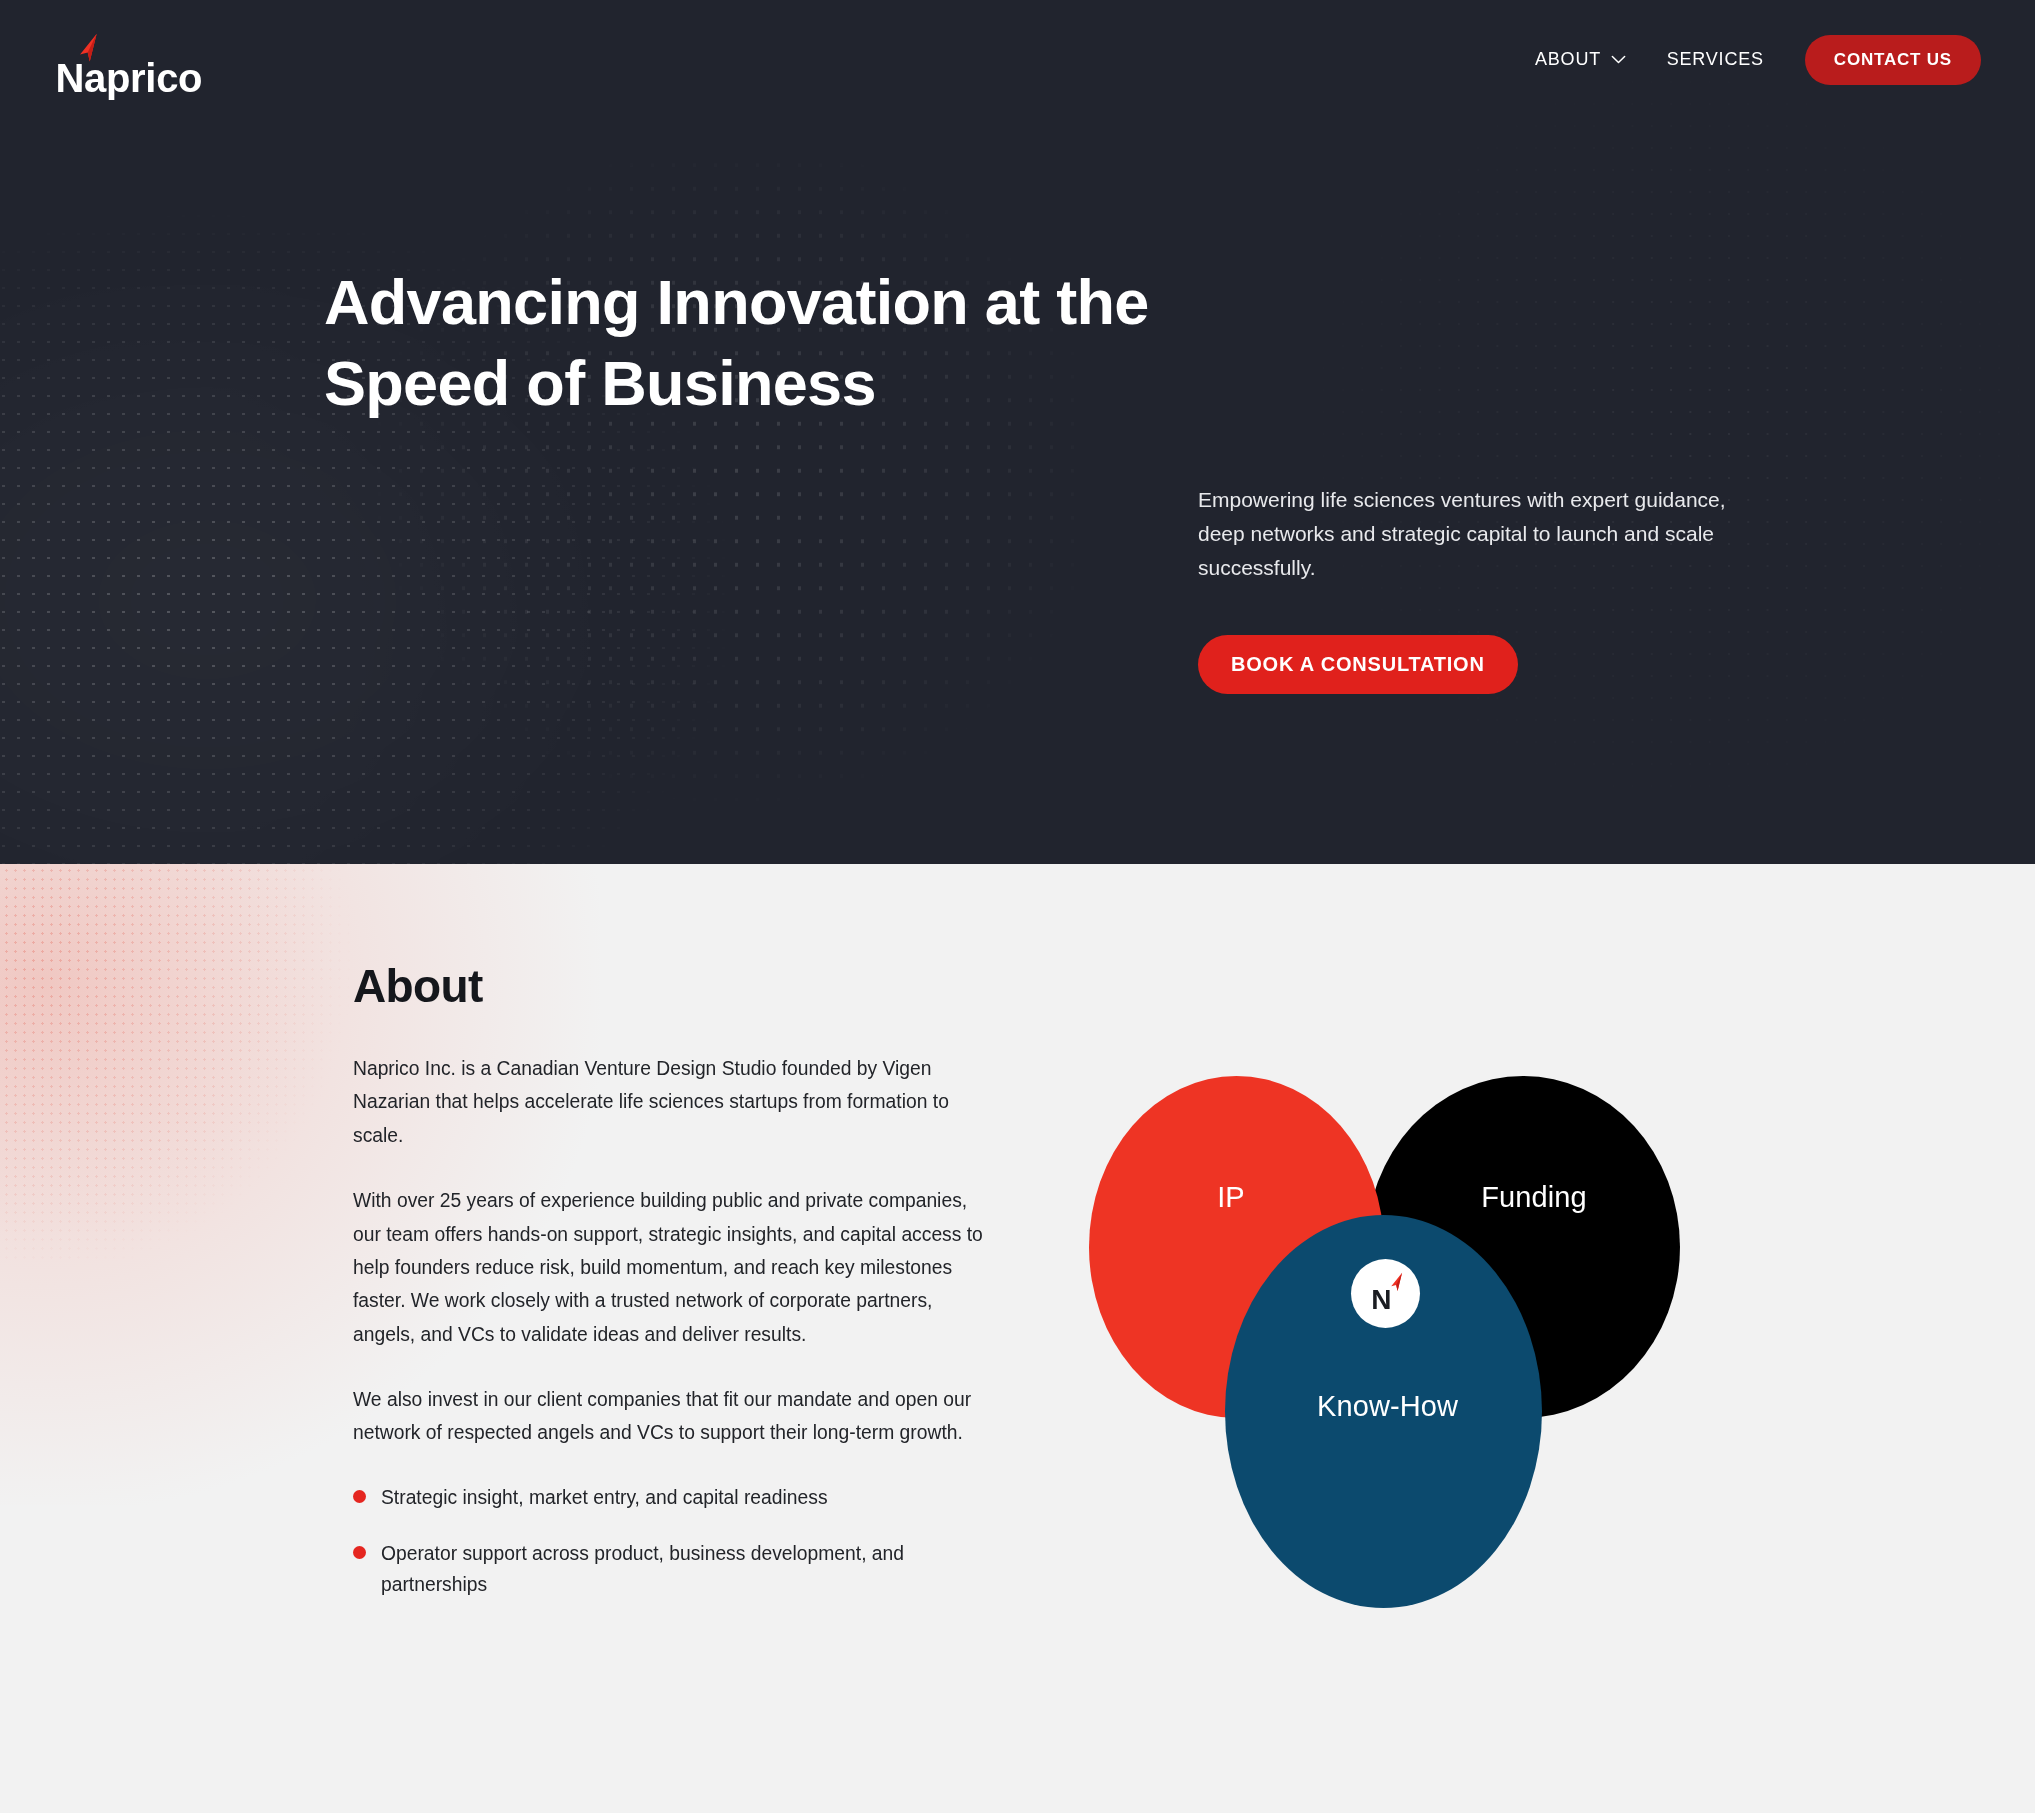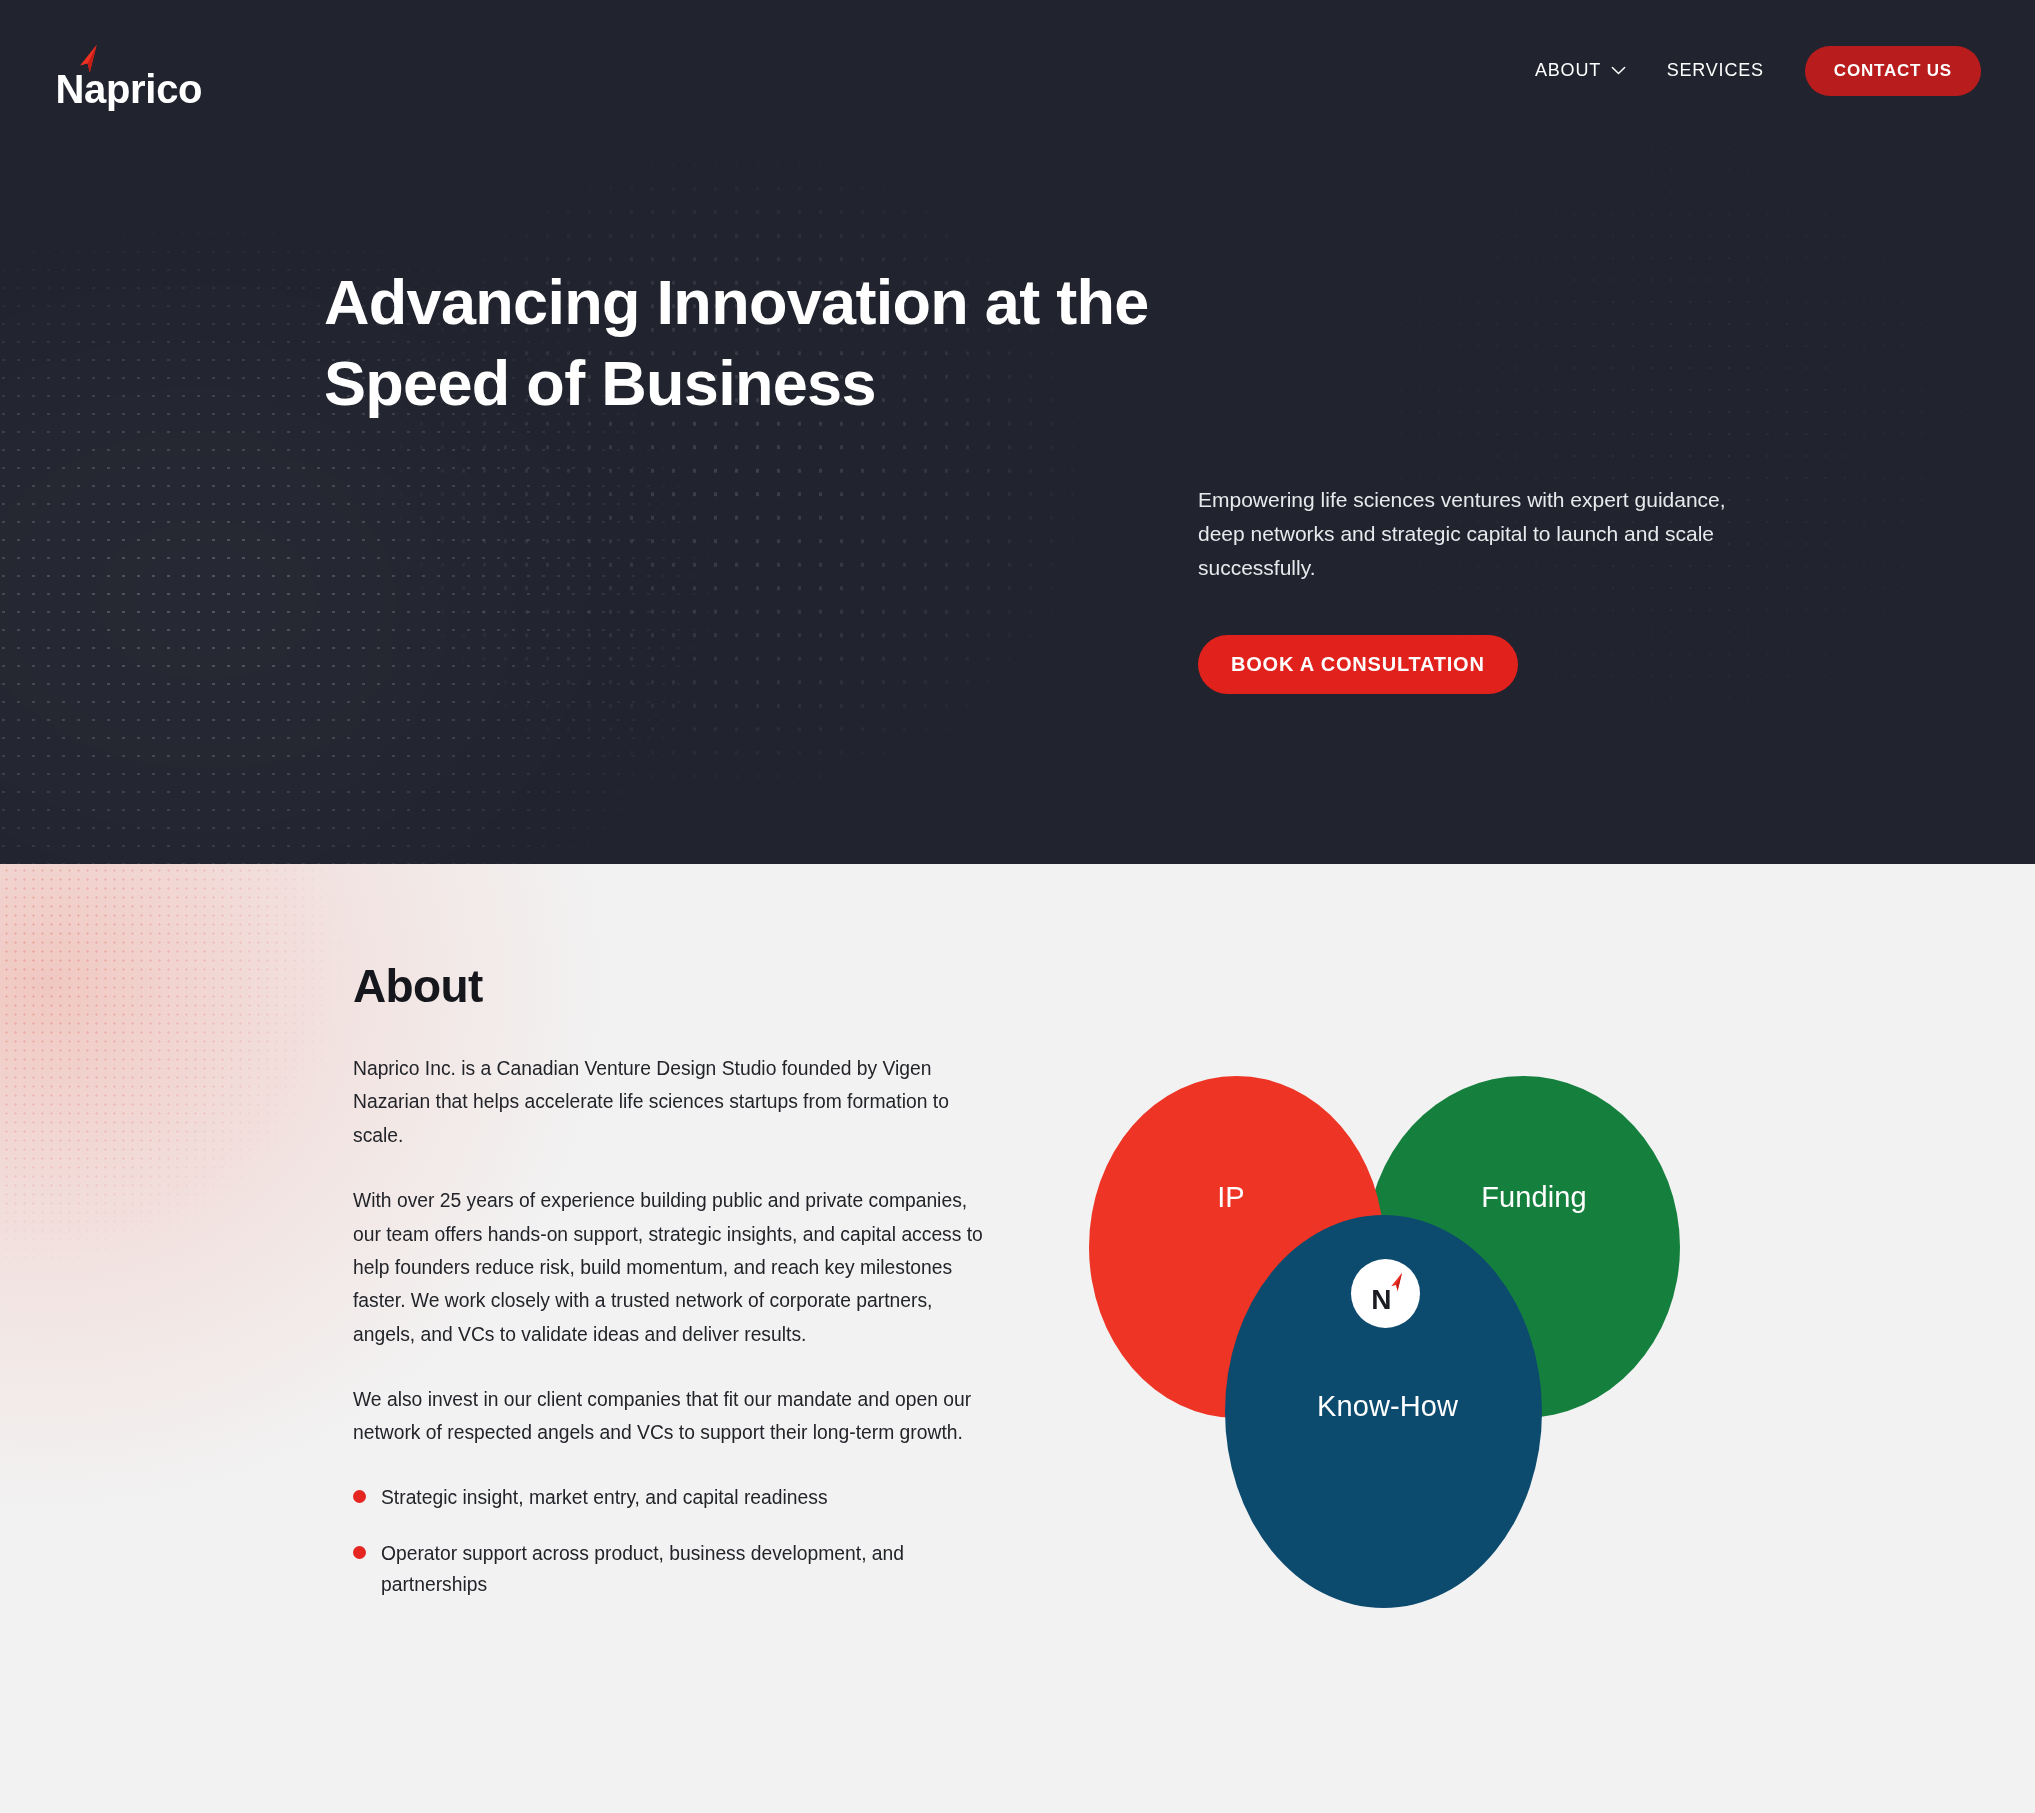--- a/index.html
+++ b/index.html
@@ -50,21 +50,21 @@
     background-image: radial-gradient(rgba(255,255,255,0.5) 1.4px, transparent 1.4px);
     background-size: 19.3px 22px;
     -webkit-mask-image: radial-gradient(ellipse 46% 46% at 48% 50%, #000 0%, rgba(0,0,0,0.35) 55%, rgba(0,0,0,0) 80%);
     mask-image: radial-gradient(ellipse 46% 46% at 48% 50%, #000 0%, rgba(0,0,0,0.35) 55%, rgba(0,0,0,0) 80%);
     opacity:0.13;
     pointer-events:none;
   }
 
   
   .topbar {
-    position:absolute; left:0; top:16px;
+    position:absolute; left:0; top:5px;
     width:2035px; height:109px;
     display:flex; align-items:center;
     justify-content:space-between;
     padding:0 54px 0 54px;
     z-index:6;
   }
   .logo { position:relative; display:flex; align-items:flex-end; height:76px; padding-top:12.4px; }
   .logo-arrow { position:absolute; left:15px; top:9.7px; width:36px; height:36px; }
   .logo-word {
     font-size:40px;
@@ -219,21 +219,21 @@
   .circ { position:absolute; border-radius:50%; display:flex; align-items:center; justify-content:center; }
   .circ-ip {
     left:0; top:0;
     width:295px; height:342px;
     background:#ee3424;
     z-index:2;
   }
   .circ-fund {
     left:277px; top:0;
     width:314px; height:342px;
-    background:#15803d;
+    background:#000000;
     z-index:1;
   }
   .circ-know {
     left:136px; top:139px;
     width:317px; height:393px;
     background:#0c4a6e;
     z-index:3;
   }
   .circ-label {
     color:#ffffff;

